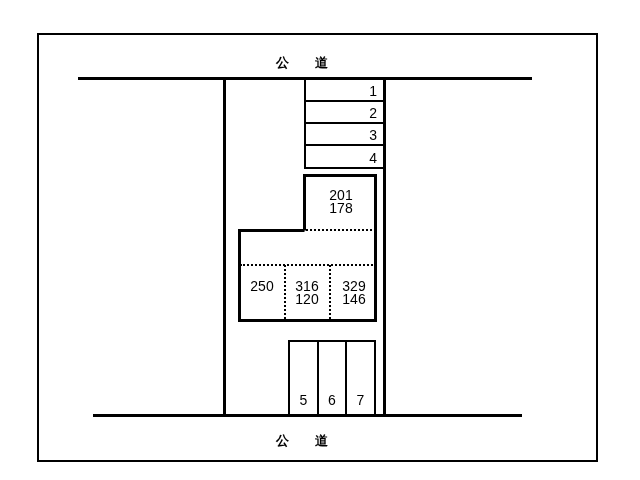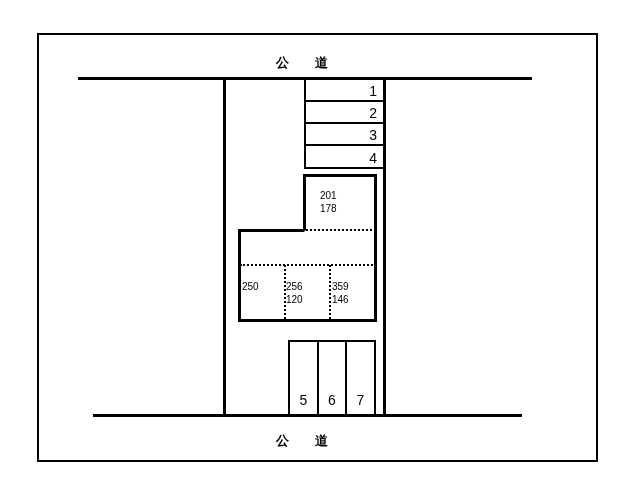--- a/index.html
+++ b/index.html
@@ -5,21 +5,21 @@
   html, body { margin:0; padding:0; background:#ffffff; }
   body { width:640px; height:480px; position:relative; overflow:hidden; font-family:"Liberation Sans", "DejaVu Sans", sans-serif; }
   .abs { position:absolute; box-sizing:border-box; }
   .frame { left:37px; top:33px; width:561px; height:429px; border:2px solid #000; }
   .hline { background:#000; height:3px; }
   .vline { background:#000; width:3px; }
   .road-label { font-family:Liberation Mono, monospace; font-size:13px; font-weight:bold; color:#000; white-space:nowrap; }
   .road-label span { display:inline-block; }
   .slot { border:2px solid #000; background:#fff; font-size:14px; color:#000; }
   .slot-num { position:absolute; right:6px; bottom:1px; }
-  .unit-label { font-size:10px; line-height:13px; color:#000; }
+  .unit-label { font-size:14px; line-height:13px; text-align:center; color:#000; }
   .dash-h { border-top:2px dotted #000; height:0; }
   .dash-v { border-left:2px dotted #000; width:0; }
   .bay { border:2px solid #000; background:#fff; font-size:14px; color:#000; }
   .bay-num { position:absolute; left:0; right:0; bottom:6px; text-align:center; }
 </style>
 </head>
 <body>
 
 <div class="abs frame"></div>
 
@@ -59,25 +59,25 @@
 <div class="abs dash-v" style="left:329px; top:265px; height:54px;"></div>
 
 <div class="abs unit-label" style="left:320px; top:189px; width:42px;">
   <div>201</div>
   <div>178</div>
 </div>
 <div class="abs unit-label" style="left:242px; top:280px; width:40px;">
   <div>250</div>
 </div>
 <div class="abs unit-label" style="left:286px; top:280px; width:42px;">
-  <div>256</div>
+  <div>316</div>
   <div>120</div>
 </div>
 <div class="abs unit-label" style="left:332px; top:280px; width:44px;">
-  <div>359</div>
+  <div>329</div>
   <div>146</div>
 </div>
 
 <div class="abs bay" style="left:288px; top:340px; width:31px; height:76px;">
   <span class="bay-num">5</span>
 </div>
 <div class="abs bay" style="left:317px; top:340px; width:30px; height:76px;">
   <span class="bay-num">6</span>
 </div>
 <div class="abs bay" style="left:345px; top:340px; width:31px; height:76px;">

